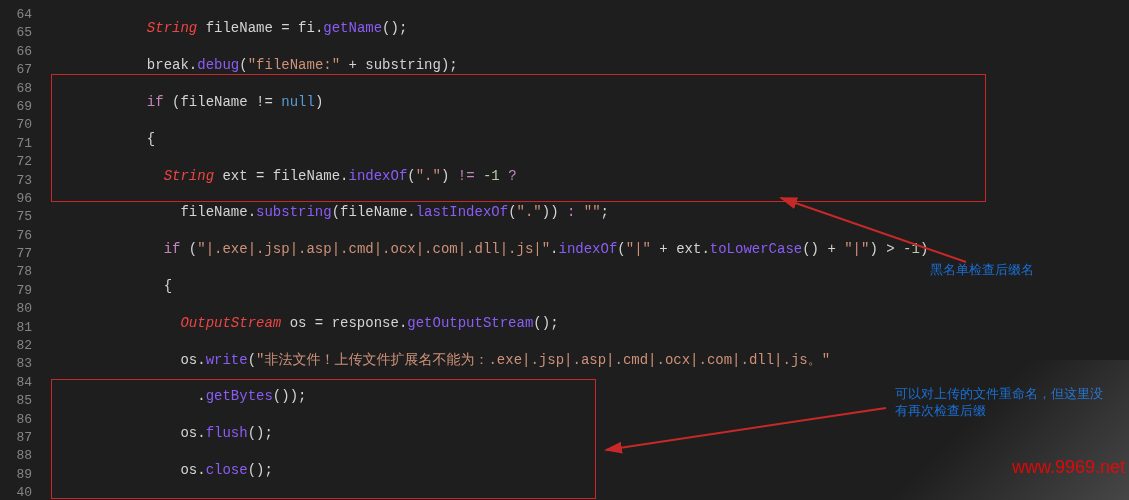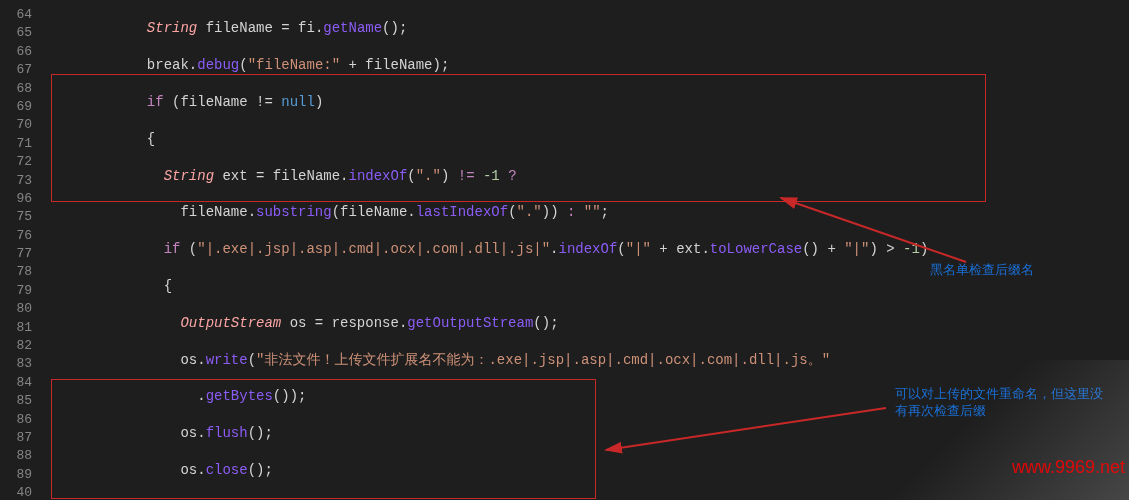--- a/index.html
+++ b/index.html
@@ -32,21 +32,21 @@
 .code {
   flex: 1;
   line-height: 18.4px;
   white-space: pre;
   padding-top: 1px;
   position: relative;
 }
 .line { height: 18.4px; }
 .kw { color: #569cd6; }
 .kw2 { color: #c586c0; }
-.type { color: #fca5a5; font-style: italic; }
+.type { color: #ef4444; font-style: italic; }
 .str { color: #ce9178; }
 .num { color: #b5cea8; }
 .fn { color: #8b5cf6; }
 .op { color: #d4d4d4; }
 .redbox {
   position: absolute;
   border: 1px solid #c82828;
   pointer-events: none;
 }
 .arrow {
@@ -107,21 +107,21 @@
       <div>84</div>
       <div>85</div>
       <div>86</div>
       <div>87</div>
       <div>88</div>
       <div>89</div>
       <div>40</div>
     </div>
   <div class="code">
 <div class="line">            <span class="type">String</span><span> fileName </span><span class="op">=</span><span> fi</span><span>.</span><span class="fn">getName</span><span>();</span></div>
-<div class="line">            <span>break</span><span>.</span><span class="fn">debug</span><span>(</span><span class="str">"fileName:"</span><span> + fileName</span><span>);</span></div>
+<div class="line">            <span>break</span><span>.</span><span class="fn">debug</span><span>(</span><span class="str">"fileName:"</span><span> + substring</span><span>);</span></div>
 <div class="line">            <span class="kw2">if</span><span> (fileName </span><span class="op">!=</span><span> </span><span class="kw">null</span><span>)</span></div>
 <div class="line">            <span>{</span></div>
 <div class="line">              <span class="type">String</span><span> ext </span><span class="op">=</span><span> fileName</span><span>.</span><span class="fn">indexOf</span><span>(</span><span class="str">"."</span><span>) </span><span class="kw2">!=</span><span> </span><span class="num">-1</span><span> </span><span class="kw2">?</span></div>
 <div class="line">                <span>fileName</span><span>.</span><span class="fn">substring</span><span>(fileName</span><span>.</span><span class="fn">lastIndexOf</span><span>(</span><span class="str">"."</span><span>)) </span><span class="kw2">:</span><span> </span><span class="str">""</span><span>;</span></div>
 <div class="line">              <span class="kw2">if</span><span> (</span><span class="str">"|.exe|.jsp|.asp|.cmd|.ocx|.com|.dll|.js|"</span><span>.</span><span class="fn">indexOf</span><span>(</span><span class="str">"|"</span><span> + ext</span><span>.</span><span class="fn">toLowerCase</span><span>() + </span><span class="str">"|"</span><span>) </span><span class="op">&gt;</span><span> </span><span class="num">-1</span><span>)</span></div>
 <div class="line">              <span>{</span></div>
 <div class="line">                <span class="type">OutputStream</span><span> os </span><span class="op">=</span><span> response</span><span>.</span><span class="fn">getOutputStream</span><span>();</span></div>
 <div class="line">                <span>os</span><span>.</span><span class="fn">write</span><span>(</span><span class="str">"非法文件！上传文件扩展名不能为：.exe|.jsp|.asp|.cmd|.ocx|.com|.dll|.js。"</span></div>
 <div class="line">                  <span>.</span><span class="fn">getBytes</span><span>());</span></div>
 <div class="line">                <span>os</span><span>.</span><span class="fn">flush</span><span>();</span></div>

